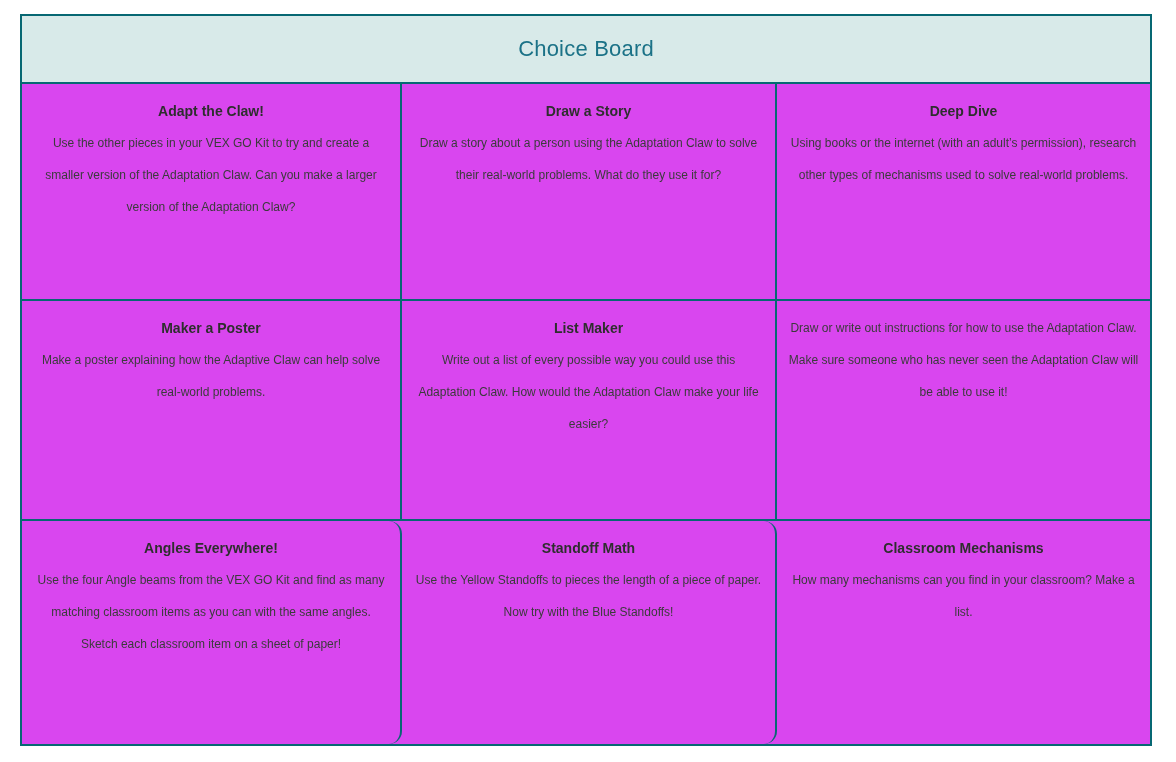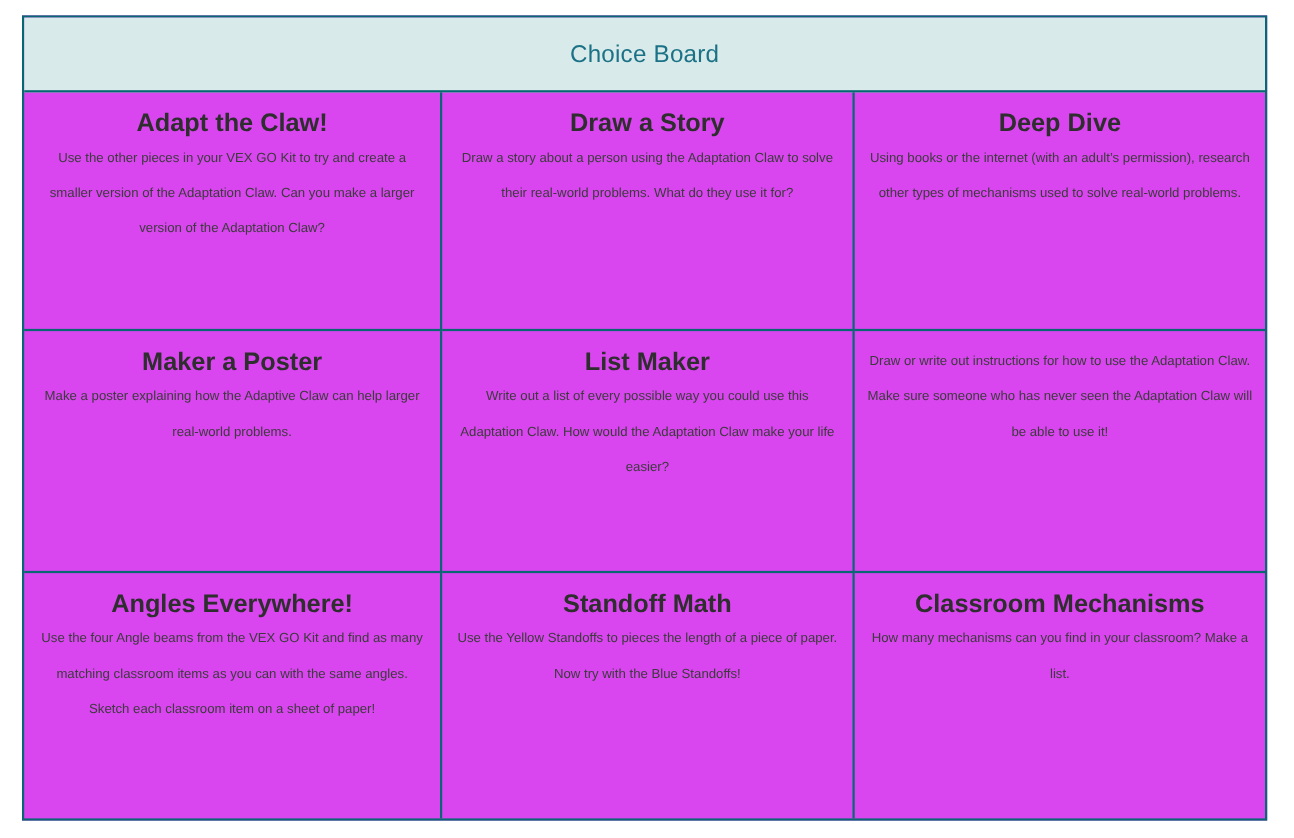--- a/index.html
+++ b/index.html
@@ -44,27 +44,27 @@
   }
   .cell {
     border-right: 2px solid var(--border);
     border-bottom: 2px solid var(--border);
     padding: 11px 10px 8px 10px;
     text-align: center;
     color: var(--body-text);
     overflow: hidden;
   }
   .cell.c3 { border-right: none; }
-  .cell.r3 { border-bottom: none; }
+  .cell.r3 { border-bottom: none; border-radius: 13px; }
   .cell.r1 { height: 217px; }
   .cell.r2 { height: 220px; }
   .cell.r3 { height: 223px; }
   .cell-title {
     font-weight: bold;
-    font-size: 23px;
+    font-size: 14px;
     line-height: 32px;
     color: #2e2e2e;
   }
   .cell-body {
     font-size: 12px;
     line-height: 32px;
   }
 </style>
 </head>
 <body>
@@ -83,21 +83,21 @@
       <div class="cell-title">Draw a Story</div>
       <div class="cell-body">Draw a story about a person using the Adaptation Claw to solve their real-world problems. What do they use it for?</div>
     </div>
     <div class="cell r1 c3">
       <div class="cell-title">Deep Dive</div>
       <div class="cell-body">Using books or the internet (with an adult’s permission), research other types of mechanisms used to solve real-world problems.</div>
     </div>
 
     <div class="cell r2 c1">
       <div class="cell-title">Maker a Poster</div>
-      <div class="cell-body">Make a poster explaining how the Adaptive Claw can help larger real-world problems.</div>
+      <div class="cell-body">Make a poster explaining how the Adaptive Claw can help solve real-world problems.</div>
     </div>
     <div class="cell r2 c2">
       <div class="cell-title">List Maker</div>
       <div class="cell-body">Write out a list of every possible way you could use this Adaptation Claw. How would the Adaptation Claw make your life easier?</div>
     </div>
     <div class="cell r2 c3">
       <div class="cell-body">Draw or write out instructions for how to use the Adaptation Claw. Make sure someone who has never seen the Adaptation Claw will be able to use it!</div>
     </div>
 
     <div class="cell r3 c1">

